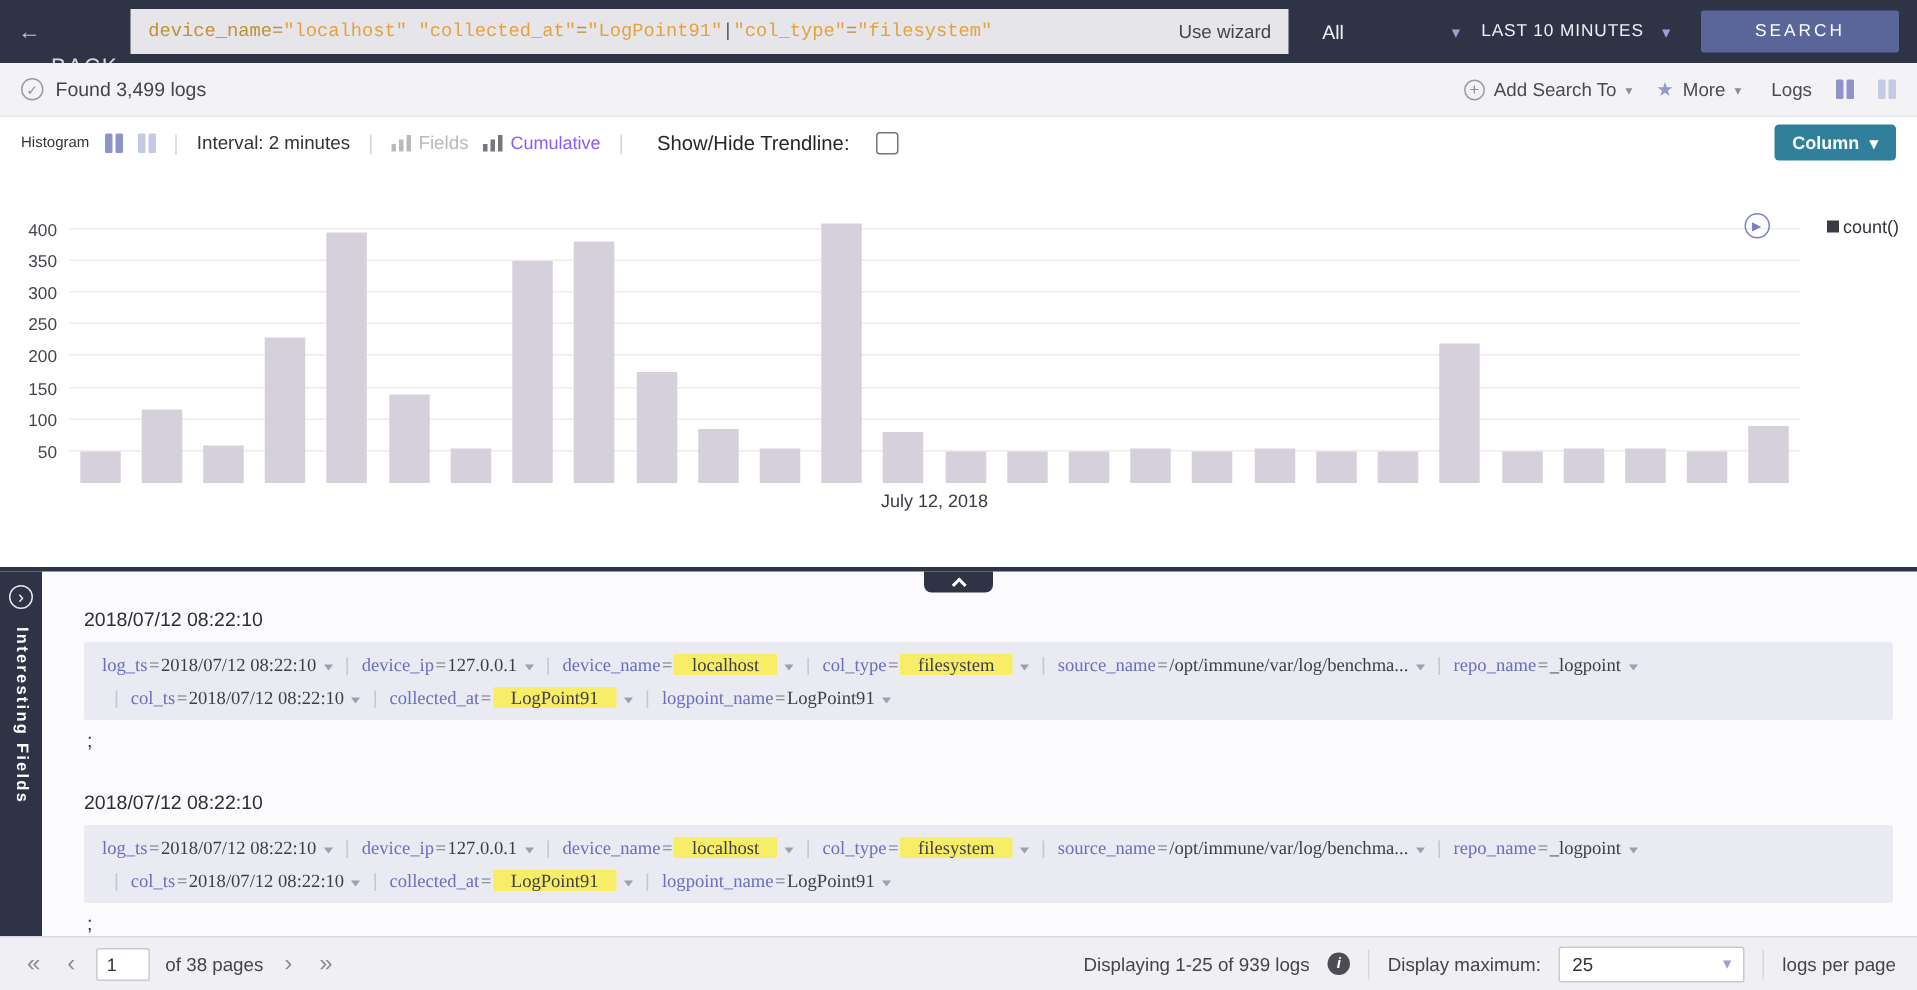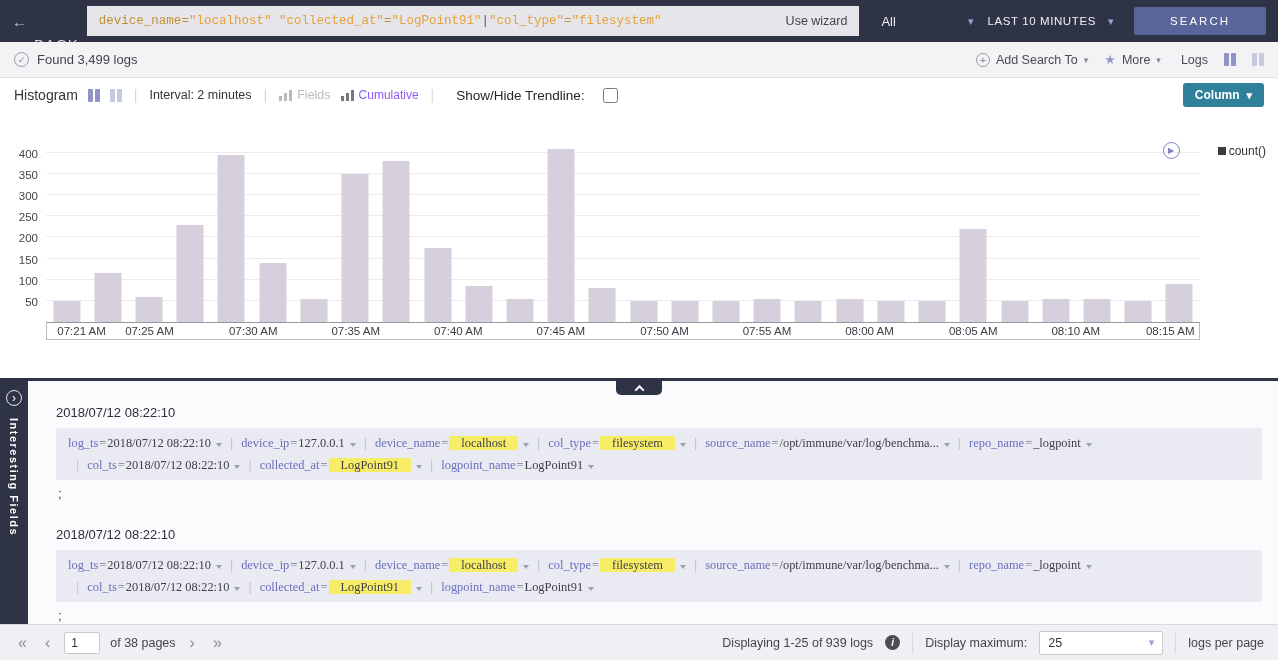--- a/index.html
+++ b/index.html
@@ -34,21 +34,21 @@
   .plus-icon { width: 14px; height: 14px; border: 1px solid #9b9ba3; border-radius: 50%; color: #8b8b93; font-size: 11px; line-height: 12px; display: flex; align-items: center; justify-content: center; }
   .star-icon { color: #9599c9; font-size: 13px; }
   .sm-caret { color: #8a8a92; font-size: 9px; }
   .logs-label { font-size: 12.5px; color: #4a4a52; margin-left: 4px; }
   .cols-icon { display: inline-flex; gap: 2px; cursor: pointer; }
   .cols-icon i { width: 5px; height: 13px; background: #8f93c8; border-radius: 1px; }
   .cols-icon.light i { background: #c6c9e2; }
 
   
   .histo-toolbar { height: 34px; background: #fff; display: flex; align-items: center; padding: 0 14px; gap: 10px; flex: none; }
-  .ht-title { font-size: 14px; color: #33333b; }
+  .ht-title { font-size: 10px; color: #33333b; }
   .ht-sep { color: #d8d8de; font-size: 14px; margin: 0 2px; }
   .ht-text { font-size: 12.5px; color: #33333b; }
   .mini-chart { display: inline-flex; align-items: flex-end; gap: 2px; margin-right: 5px; }
   .mini-chart i { display: block; width: 3px; background: #b9b9bf; }
   .mini-chart i:nth-child(1) { height: 5px; } .mini-chart i:nth-child(2) { height: 8px; } .mini-chart i:nth-child(3) { height: 11px; }
   .mini-chart.dark i { background: #77777f; }
   .ht-opt { display: flex; align-items: center; cursor: pointer; }
   .ht-opt .lbl-inactive { font-size: 12.5px; color: #b9b9bf; }
   .ht-opt .lbl-active { font-size: 12px; color: #8b5cf6; }
   .trend-label { font-size: 13.5px; color: #26262e; margin-left: 10px; }
@@ -234,34 +234,21 @@
           <div class="bar" style="left: 69.6429%; height: 12.5%; background: rgb(214, 207, 220);"></div>
           <div class="bar" style="left: 73.2143%; height: 11.3636%; background: rgb(214, 207, 220);"></div>
           <div class="bar" style="left: 76.7857%; height: 11.3636%; background: rgb(214, 207, 220);"></div>
           <div class="bar" style="left: 80.3571%; height: 50%; background: rgb(214, 207, 220);"></div>
           <div class="bar" style="left: 83.9286%; height: 11.3636%; background: rgb(214, 207, 220);"></div>
           <div class="bar" style="left: 87.5%; height: 12.5%; background: rgb(214, 207, 220);"></div>
           <div class="bar" style="left: 91.0714%; height: 12.5%; background: rgb(214, 207, 220);"></div>
           <div class="bar" style="left: 94.6429%; height: 11.3636%; background: rgb(214, 207, 220);"></div>
           <div class="bar" style="left: 98.2143%; height: 20.4545%; background: rgb(214, 207, 220);"></div>
         </div>
-      <div class="xaxis">
-          <div class="xlabel" style="left: 3%;">07:21 AM</div>
-          <div class="xlabel" style="left: 8.9%;">07:25 AM</div>
-          <div class="xlabel" style="left: 17.9%;">07:30 AM</div>
-          <div class="xlabel" style="left: 26.8%;">07:35 AM</div>
-          <div class="xlabel" style="left: 35.7%;">07:40 AM</div>
-          <div class="xlabel" style="left: 44.6%;">07:45 AM</div>
-          <div class="xlabel" style="left: 53.6%;">07:50 AM</div>
-          <div class="xlabel" style="left: 62.5%;">07:55 AM</div>
-          <div class="xlabel" style="left: 71.4%;">08:00 AM</div>
-          <div class="xlabel" style="left: 80.4%;">08:05 AM</div>
-          <div class="xlabel" style="left: 89.3%;">08:10 AM</div>
-          <div class="xlabel" style="left: 97.5%;">08:15 AM</div>
-        </div>
+      <div class="xdate">July 12, 2018</div>
     </div>
     <div class="chart-legend">
       <span class="legend-play">▶</span>
       <span class="legend-entry">
         <span class="legend-swatch"></span>
         <span>count()</span>
       </span>
     </div>
   </div>
 

